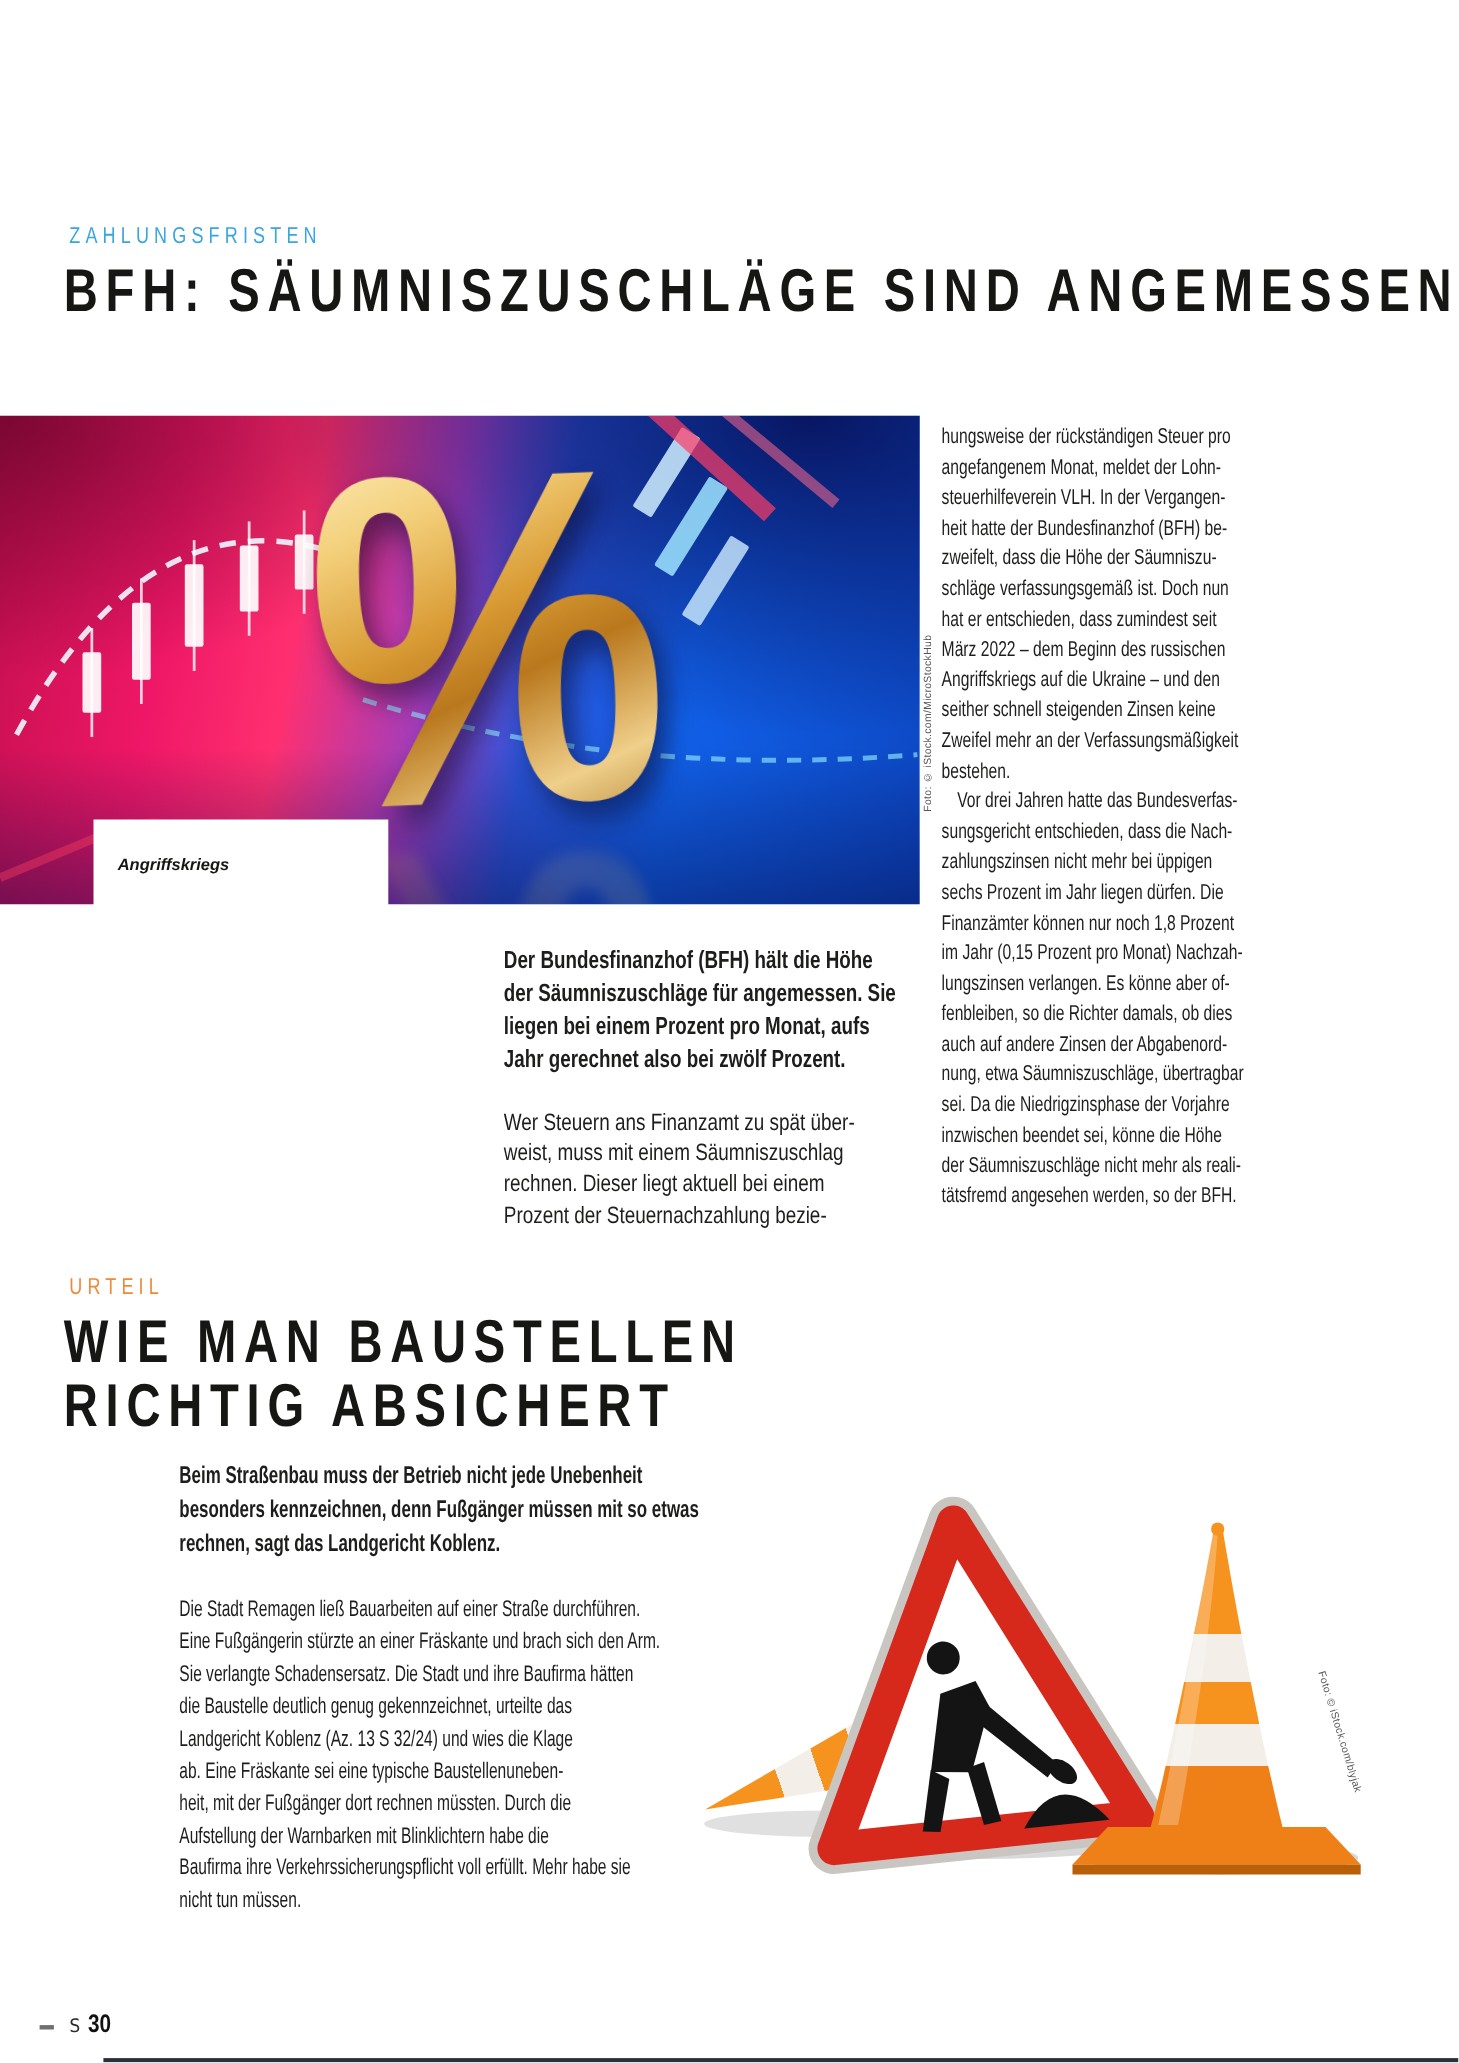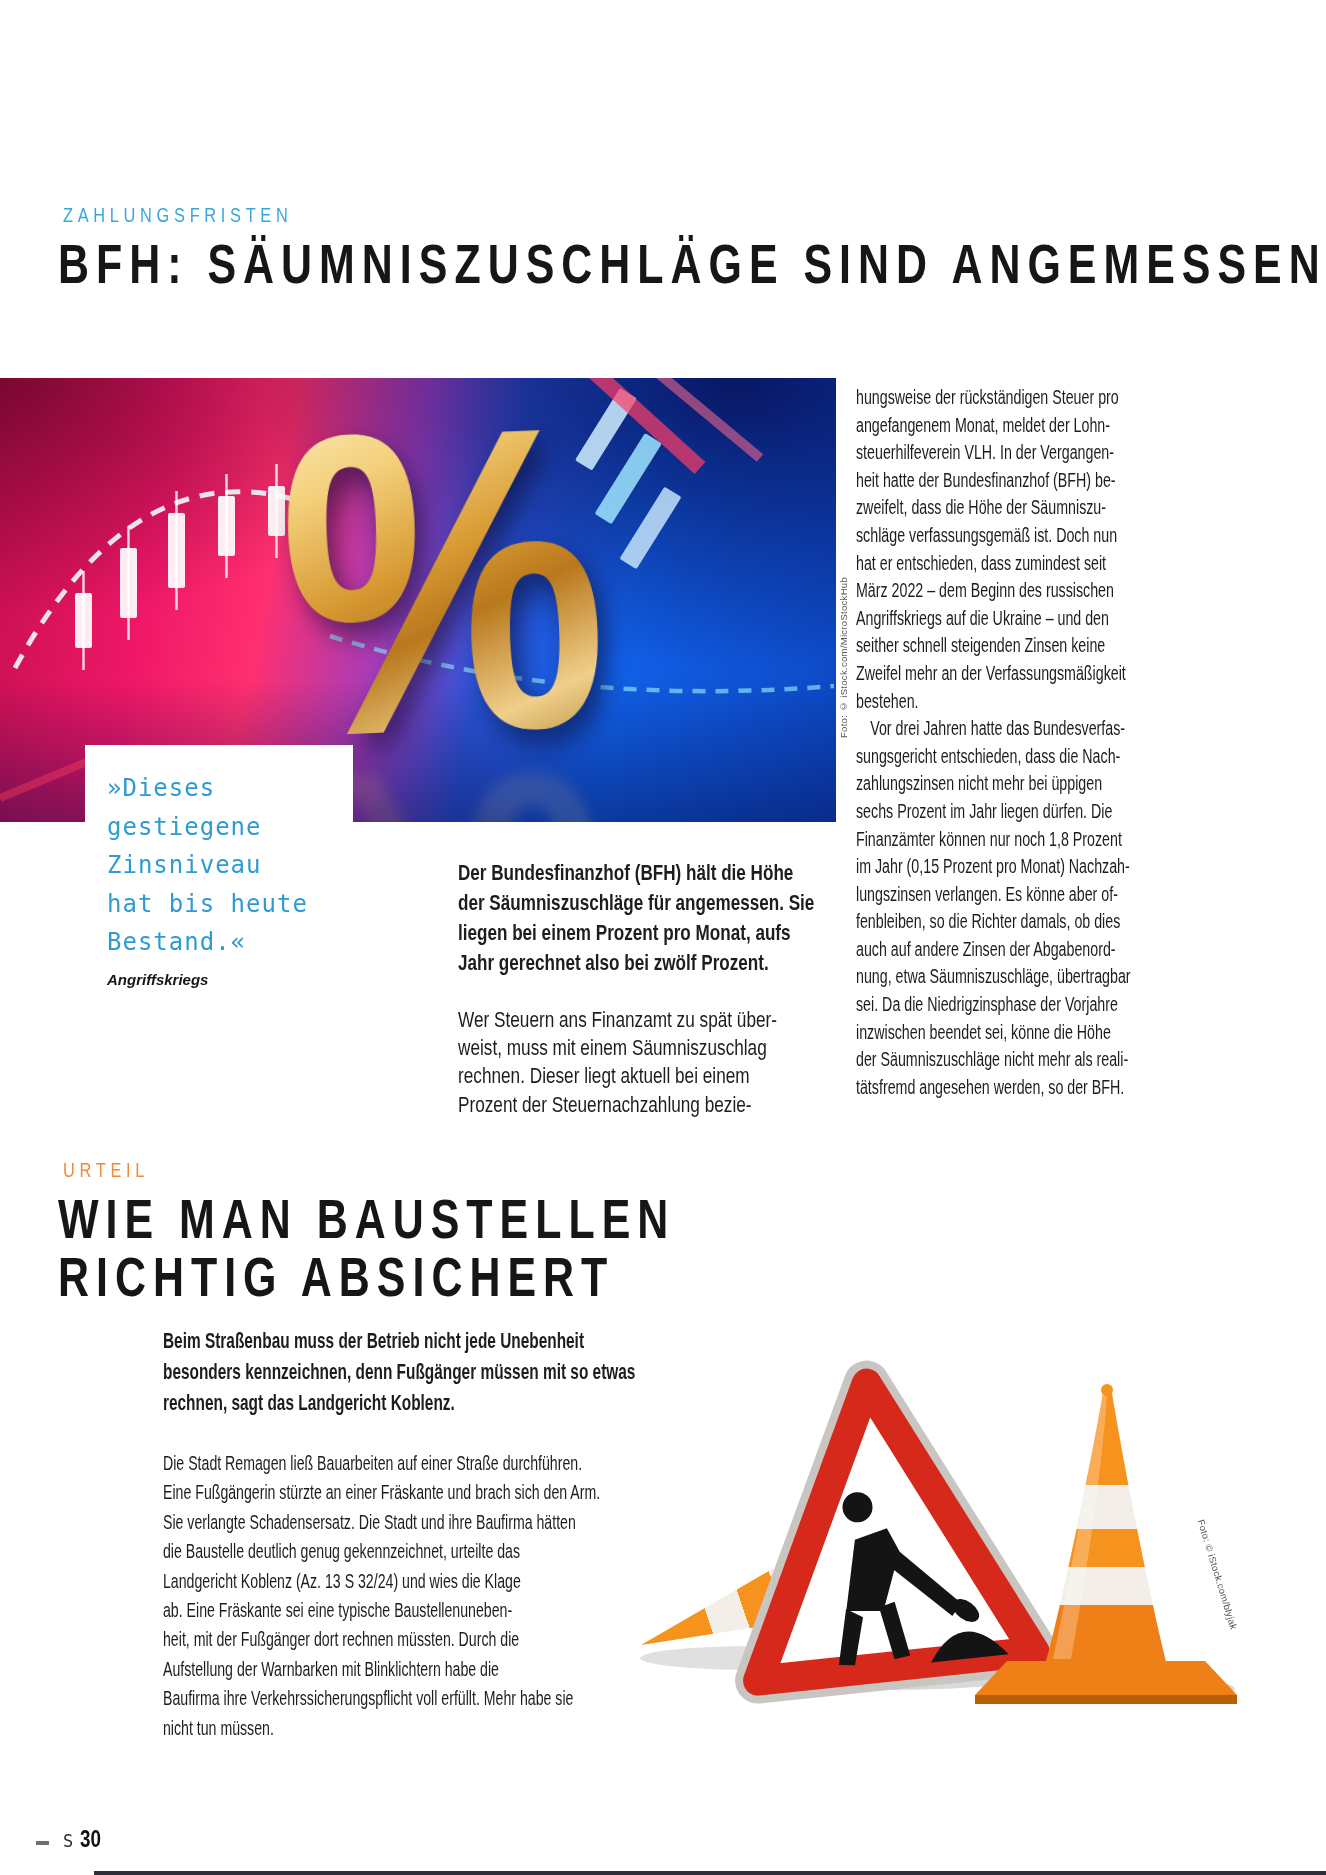--- a/index.html
+++ b/index.html
@@ -96,25 +96,20 @@
         <line x1="0" y1="420" x2="120" y2="370" stroke="#ff4060" stroke-width="8" opacity=".4"></line>
         <circle cx="140" cy="385" r="20" fill="#ff2545" opacity=".25"></circle>
         <circle cx="140" cy="385" r="9" fill="#ff2545" opacity=".9"></circle>
       </svg>
       <span class="pct">%</span>
       <span class="pct pct-reflect">%</span>
     </div>
     <div class="credit credit1">Foto: © iStock.com/MicroStockHub</div>
 
     <aside class="quotebox">
-      <div class="quote-text">»Dieses
-gestiegene
-Zinsniveau
-hat bis heute
-Bestand.«</div>
       <div class="quote-attr">Angriffskriegs</div>
     </aside>
 
     <p class="intro1 pre">Der Bundesfinanzhof (BFH) hält die Höhe
 der Säumniszuschläge für angemessen. Sie
 liegen bei einem Prozent pro Monat, aufs
 Jahr gerechnet also bei zwölf Prozent.</p>
     <p class="col1 pre">Wer Steuern ans Finanzamt zu spät über-
 weist, muss mit einem Säumniszuschlag
 rechnen. Dieser liegt aktuell bei einem

